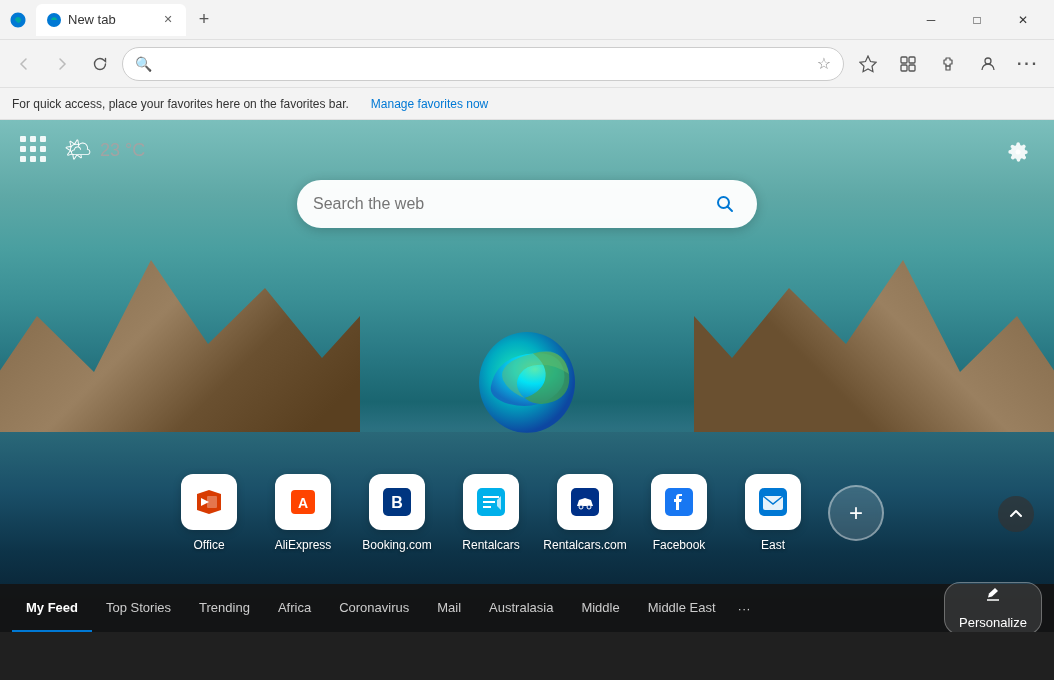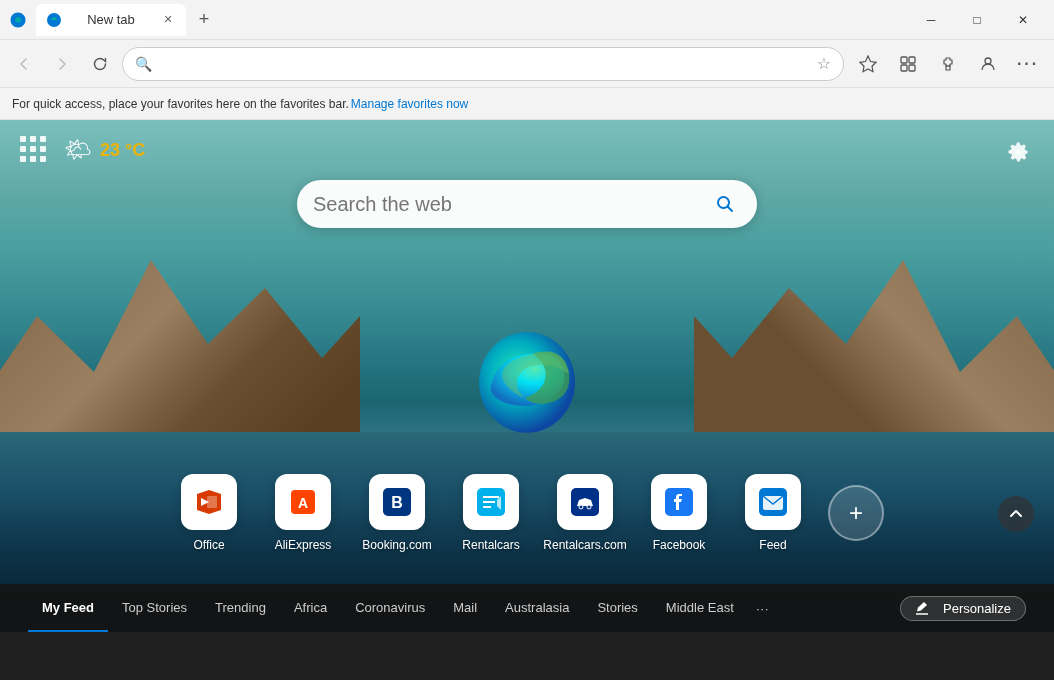--- a/index.html
+++ b/index.html
@@ -25,21 +25,20 @@
     }
     .tab {
       display: flex; align-items: center; gap: 6px;
       background: #fff;
       border-radius: 6px 6px 0 0;
       padding: 6px 10px;
       height: 32px;
       font-size: 13px;
       min-width: 150px; max-width: 220px;
       cursor: pointer;
-      text-align: center;
     }
     .tab-favicon { width: 16px; height: 16px; }
     .tab-title { flex: 1; font-size: 13px; color: #333; }
     .tab-close {
       width: 16px; height: 16px; border-radius: 50%;
       display: flex; align-items: center; justify-content: center;
       font-size: 11px; color: #666; cursor: pointer;
     }
     .new-tab-btn {
       width: 28px; height: 28px; display: flex; align-items: center; justify-content: center;
@@ -99,21 +98,21 @@
     #favorites-bar {
       width: 100%;
       height: 32px;
       background: #f3f3f3;
       display: flex;
       align-items: center;
       padding: 0 12px;
       font-size: 12px;
       color: #333;
       border-bottom: 1px solid #e0e0e0;
-      gap: 2px;
+      gap: 22px;
     }
     #favorites-bar a { color: #0078d4; text-decoration: none; }
 
     
     #main-content {
       width: 100%;
       height: calc(680px - 40px - 48px - 32px - 48px);
       position: relative;
       overflow: hidden;
     }
@@ -152,21 +151,21 @@
       display: flex; align-items: center; gap: 8px;
       color: #fff;
     }
     #apps-grid-icon {
       width: 28px; height: 28px;
       display: grid; grid-template-columns: repeat(3,8px); gap: 2px;
       cursor: pointer; margin-right: 6px;
     }
     .dot { width: 6px; height: 6px; background: rgba(255,255,255,0.9); border-radius: 1px; }
     #weather-icon { font-size: 22px; }
-    #weather-temp { font-size: 18px; color: #eab308; font-weight: 700; }
+    #weather-temp { font-size: 18px; color: #a3a3a3; font-weight: 400; }
     #settings-icon-top {
       width: 32px; height: 32px; border-radius: 50%;
       display: flex; align-items: center; justify-content: center;
       cursor: pointer; color: rgba(255,255,255,0.9); font-size: 18px;
     }
 
     
     #search-box-wrap {
       position: absolute; top: 60px; left: 50%; transform: translateX(-50%);
       width: 460px;
@@ -175,21 +174,21 @@
       display: flex; align-items: center;
       background: rgba(255,255,255,0.97);
       border-radius: 24px;
       padding: 0 16px;
       height: 48px;
       gap: 10px;
       box-shadow: 0 2px 12px rgba(0,0,0,0.2);
     }
     #search-input {
       flex: 1; border: none; outline: none;
-      font-size: 20px; background: transparent; color: #ec4899;
+      font-size: 16px; background: transparent; color: #ec4899;
     }
     .search-btn {
       width: 32px; height: 32px; background: none; border: none;
       display: flex; align-items: center; justify-content: center;
       cursor: pointer; color: #0078d4; font-size: 18px;
     }
 
     
     #edge-logo {
       position: absolute; top: 200px; left: 50%; transform: translateX(-50%);
@@ -232,21 +231,21 @@
       display: flex; align-items: center; justify-content: center;
       cursor: pointer; color: #fff; font-size: 16px;
     }
 
     
     #bottom-bar {
       position: absolute; bottom: 0; left: 0; right: 0;
       height: 48px;
       background: rgba(20,20,20,0.95);
       display: flex; align-items: center;
-      padding: 0 28px; gap: 0;
+      padding: 0 12px; gap: 0;
     }
     .news-tab {
       padding: 0 14px; height: 48px;
       display: flex; align-items: center;
       font-size: 13px; color: #ccc;
       cursor: pointer; white-space: nowrap;
       border-bottom: 2px solid transparent;
     }
     .news-tab.active { color: #fff; border-bottom: 2px solid #0078d4; font-weight: 600; }
     .news-tab-more {
@@ -255,21 +254,21 @@
       font-size: 13px; color: #ccc;
       cursor: pointer;
     }
     #personalize-btn {
       margin-left: auto;
       display: flex; align-items: center; gap: 14px;
       background: rgba(255,255,255,0.12);
       border: 1px solid rgba(255,255,255,0.3);
       border-radius: 16px;
       padding: 4px 14px;
-      color: #fff; font-size: 13px; cursor: pointer;
+      color: #fff; font-size: 13px; cursor: pointer; flex-direction: column;
     }
 
     
     .edge-svg { width: 100%; height: 100%; }
   </style>
 </head>
 <body>
 
 <div id="title-bar">
   <div id="window-icon">
@@ -504,41 +503,41 @@
 
     <div class="quick-link">
       <div class="quick-link-icon">
         <svg width="32" height="32" viewBox="0 0 32 32">
           <rect width="32" height="32" rx="6" fill="#fff"></rect>
           <rect x="2" y="2" width="28" height="28" rx="5" fill="#0078d4"></rect>
           <rect x="6" y="10" width="20" height="14" rx="2" fill="#fff" opacity="0.9"></rect>
           <path d="M6 10 L16 18 L26 10" stroke="#0078d4" stroke-width="1.5" fill="none"></path>
         </svg>
       </div>
-      <span class="quick-link-label">Feed</span>
+      <span class="quick-link-label">East</span>
     </div>
 
     <div id="add-link-btn">+</div>
   </div>
 
   <div id="scroll-up-btn">
     <svg width="16" height="16" viewBox="0 0 16 16">
         <path d="M3 10 L8 5 L13 10" stroke="#fff" stroke-width="2" fill="none" stroke-linecap="round" stroke-linejoin="round"></path>
       </svg>
   </div>
 
   <div id="bottom-bar">
     <div class="news-tab active">My Feed</div>
     <div class="news-tab">Top Stories</div>
     <div class="news-tab">Trending</div>
     <div class="news-tab">Africa</div>
     <div class="news-tab">Coronavirus</div>
     <div class="news-tab">Mail</div>
     <div class="news-tab">Australasia</div>
-    <div class="news-tab">Stories</div>
+    <div class="news-tab">Middle</div>
     <div class="news-tab">Middle East</div>
     <div class="news-tab-more">···</div>
     <div id="personalize-btn">
       <svg width="14" height="14" viewBox="0 0 14 14" fill="#fff">
           <path d="M2 10.5l1-4L9 1l3 3-6 5.5z"></path>
           <line x1="1" y1="13" x2="13" y2="13" stroke="#fff" stroke-width="1.5"></line>
         </svg>
       <span>Personalize</span>
     </div>
   </div>

